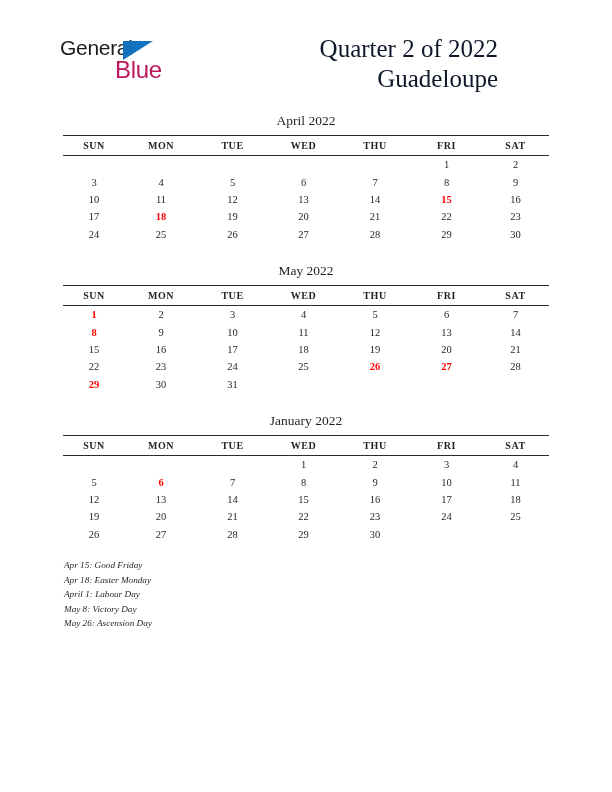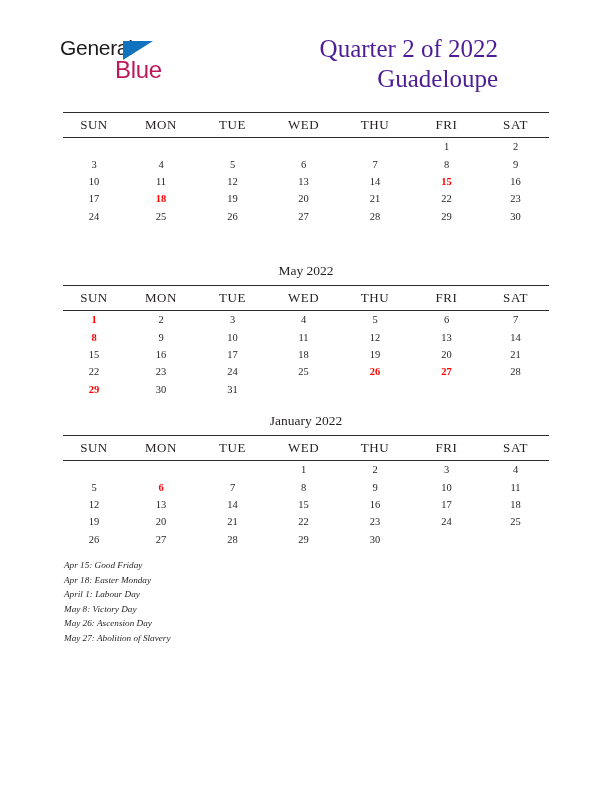--- a/index.html
+++ b/index.html
@@ -67,21 +67,21 @@
   #title-block {
     position: absolute;
     right: 64px;
     top: 34px;
     text-align: right;
   }
   #title-quarter, #title-location {
     font-family: "Liberation Serif", "DejaVu Serif", serif;
     font-size: 25px;
     line-height: 30px;
-    color: #4c1d95;
+    color: #0f172a;
     white-space: nowrap;
     font-weight: normal;
     margin: 0;
   }
 
   
   .month-block {
     position: absolute;
     left: 63px;
     width: 486px;
@@ -103,22 +103,22 @@
     width: 486px;
     border-collapse: collapse;
     table-layout: fixed;
   }
   table.cal thead tr {
     border-top: 1.1px solid #2b2b2b;
     border-bottom: 1.1px solid #2b2b2b;
   }
   table.cal th {
     font-family: "Liberation Serif", "DejaVu Serif", serif;
-    font-size: 13px;
-    font-weight: normal;
+    font-size: 10px;
+    font-weight: bold;
     letter-spacing: 0.55px;
     color: #231f20;
     padding: 4px 0 4px 0;
     text-align: center;
     vertical-align: middle;
   }
   table.cal td {
     font-family: "Liberation Serif", "DejaVu Serif", serif;
     font-size: 10.5px;
     color: #231f20;
@@ -170,20 +170,21 @@
   </div>
 
   <div id="title-block">
     <div id="title-quarter">Quarter 2 of 2022</div>
     <div id="title-location">Guadeloupe</div>
   </div>
 
 </div>
 
 <div class="month-block" id="month-0">
+  <div class="month-title">April 2022</div>
   <table class="cal">
     <colgroup>
       <col class="c0">
         <col class="c1">
         <col class="c2">
         <col class="c3">
         <col class="c4">
         <col class="c5">
         <col class="c6">
     </colgroup>
@@ -393,14 +394,13 @@
       </tbody>
   </table>
 </div>
 
 <div id="holidays">
     <div class="holiday-line">Apr 15: Good Friday</div>
     <div class="holiday-line">Apr 18: Easter Monday</div>
     <div class="holiday-line">April 1: Labour Day</div>
     <div class="holiday-line">May 8: Victory Day</div>
     <div class="holiday-line">May 26: Ascension Day</div>
-    <div class="holiday-line">May 27: Abolition of Slavery</div>
   </div>
 
 </body></html>

